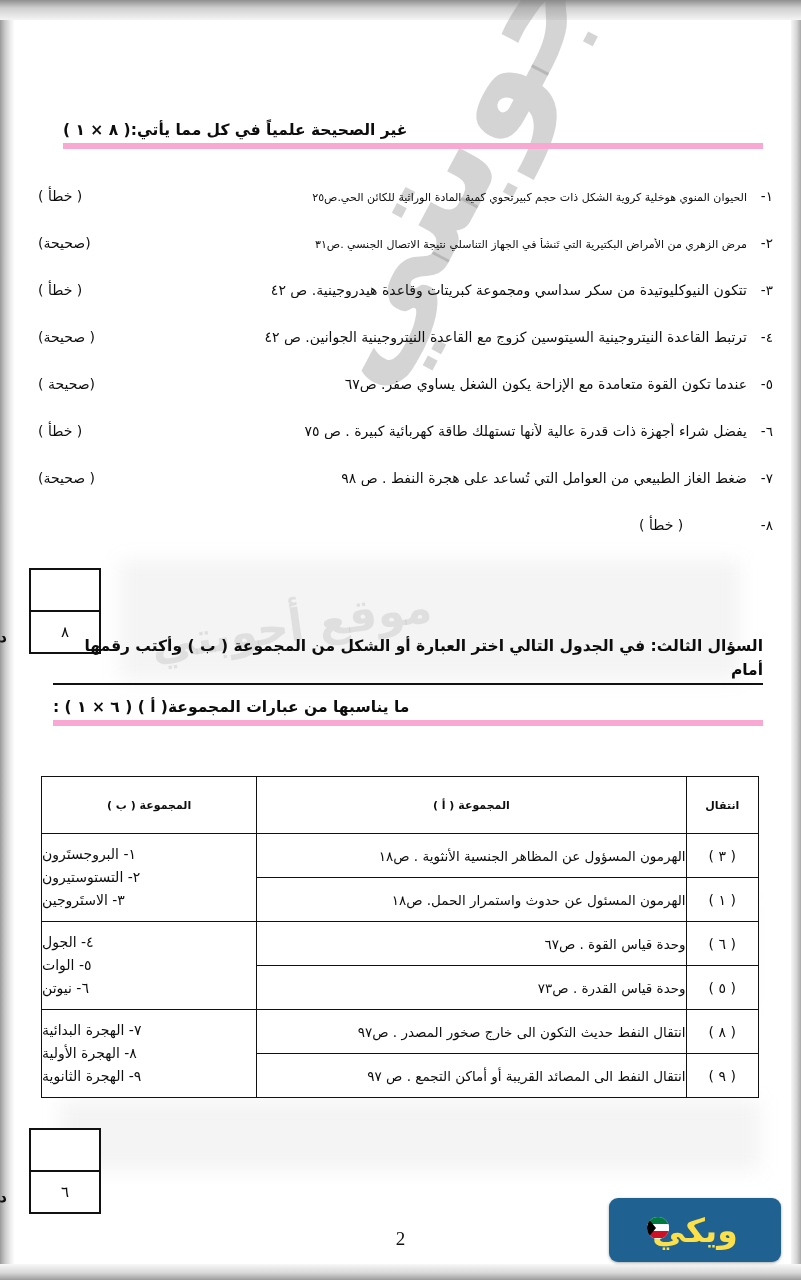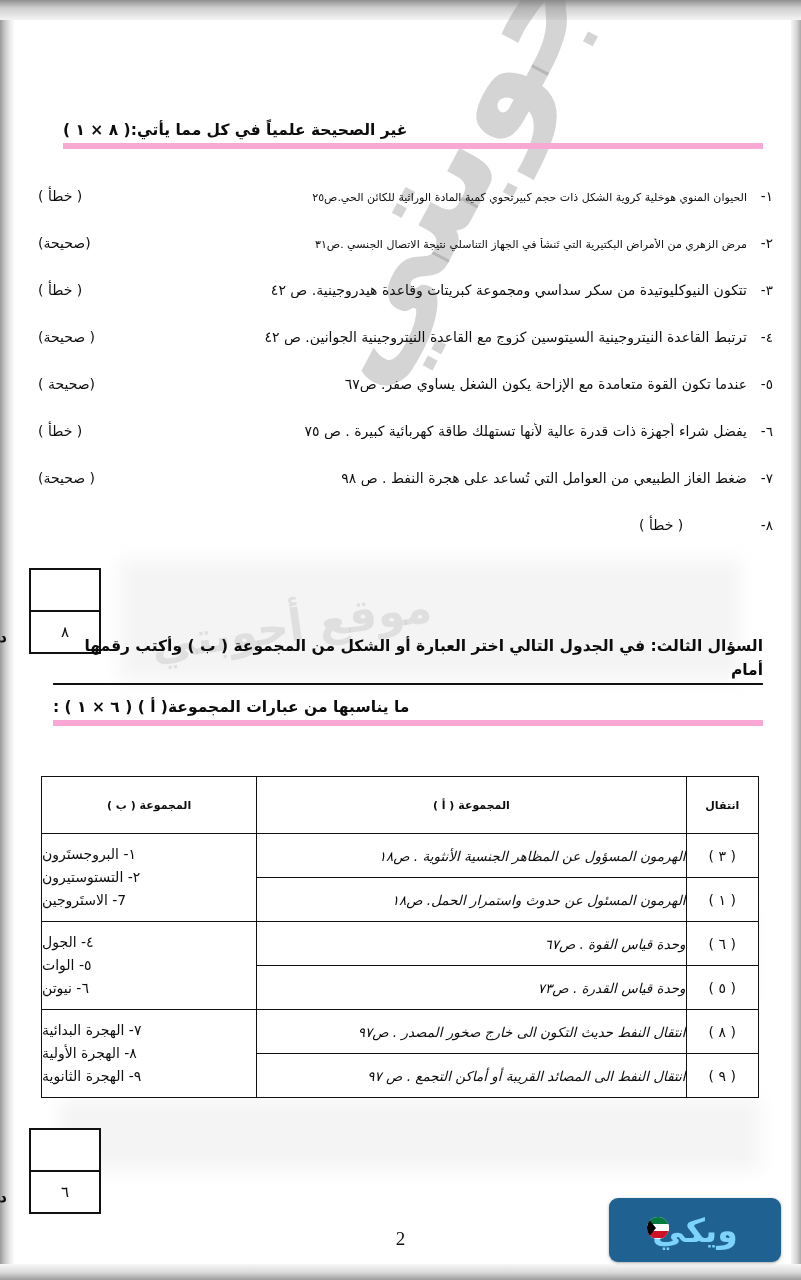--- a/index.html
+++ b/index.html
@@ -221,21 +221,20 @@
     height: 43px;
     text-align: center;
     font-size: 14px;
     white-space: nowrap;
   }
   .a-cell {
     height: 43px;
     padding-right: 12px;
     font-size: 13.5px;
     white-space: nowrap;
-    font-style: italic;
   }
   .b-cell {
     text-align: left;
     padding-left: 14px;
     padding-top: 4px;
     padding-bottom: 4px;
     font-size: 14px;
     line-height: 1.62;
     white-space: nowrap;
   }
@@ -257,21 +256,21 @@
     width: 172px; height: 64px;
     background: #1f6292;
     border-radius: 9px;
     box-shadow: 0 1px 3px rgba(0,0,0,0.35);
     display: flex;
     align-items: center;
     justify-content: center;
     direction: rtl;
   }
   .logo-badge .logo-text {
-    color: #7dd3fc;
+    color: #fde047;
     font-size: 33px;
     font-weight: bold;
     letter-spacing: 1px;
     line-height: 1;
     position: relative;
   }
   .logo-flag {
     position: absolute;
     left: -5px; top: 3px;
     width: 22px; height: 22px;
@@ -376,21 +375,21 @@
       <th class="hdr-cell col-a">المجموعة ( أ )</th>
       <th class="hdr-cell col-b">المجموعة ( ب )</th>
     </tr>
 
     <tr>
       <td class="num-cell">(  ٣  )</td>
       <td class="a-cell">الهرمون المسؤول عن المظاهر الجنسية الأنثوية . ص١٨</td>
       <td class="b-cell" rowspan="2">
         <div>١- البروجستَرون</div>
         <div>٢- التستوستيرون</div>
-        <div>7- الاستَروجين</div>
+        <div>٣- الاستَروجين</div>
       </td>
     </tr>
     <tr>
       <td class="num-cell">(  ١  )</td>
       <td class="a-cell">الهرمون المسئول عن حدوث واستمرار الحمل.    ص١٨</td>
     </tr>
 
     <tr>
       <td class="num-cell">(  ٦  )</td>
       <td class="a-cell">وحدة قياس القوة . ص٦٧</td>

